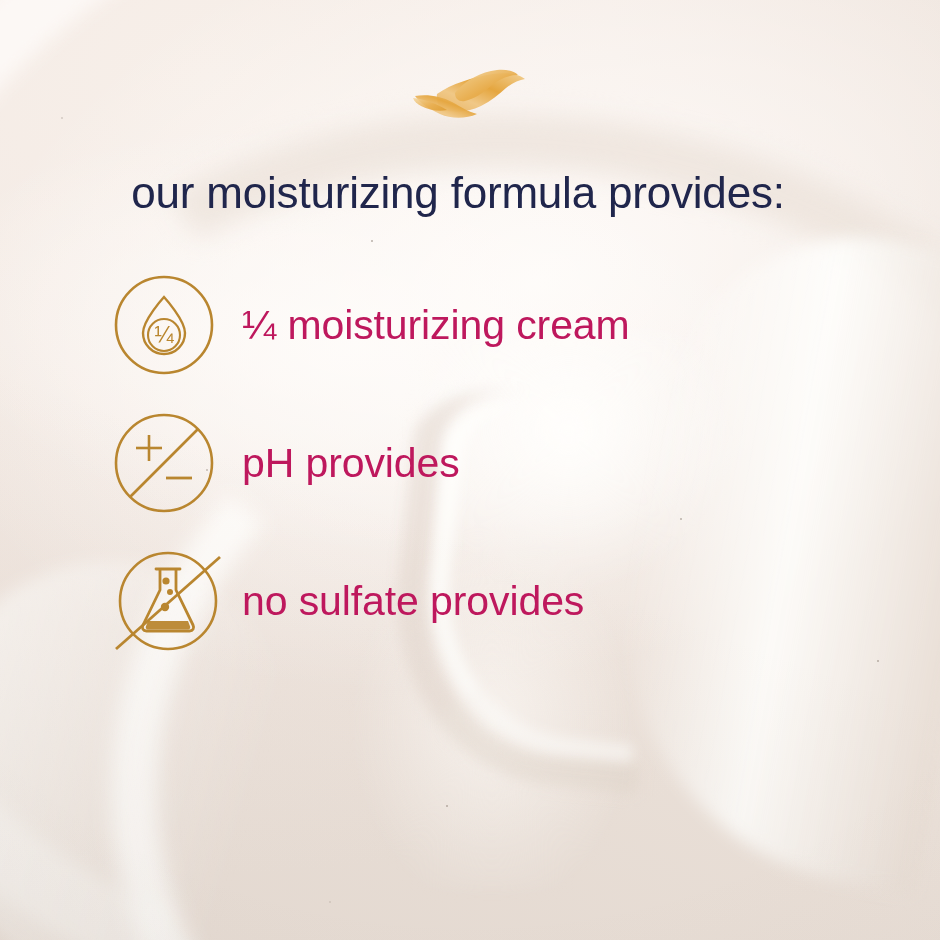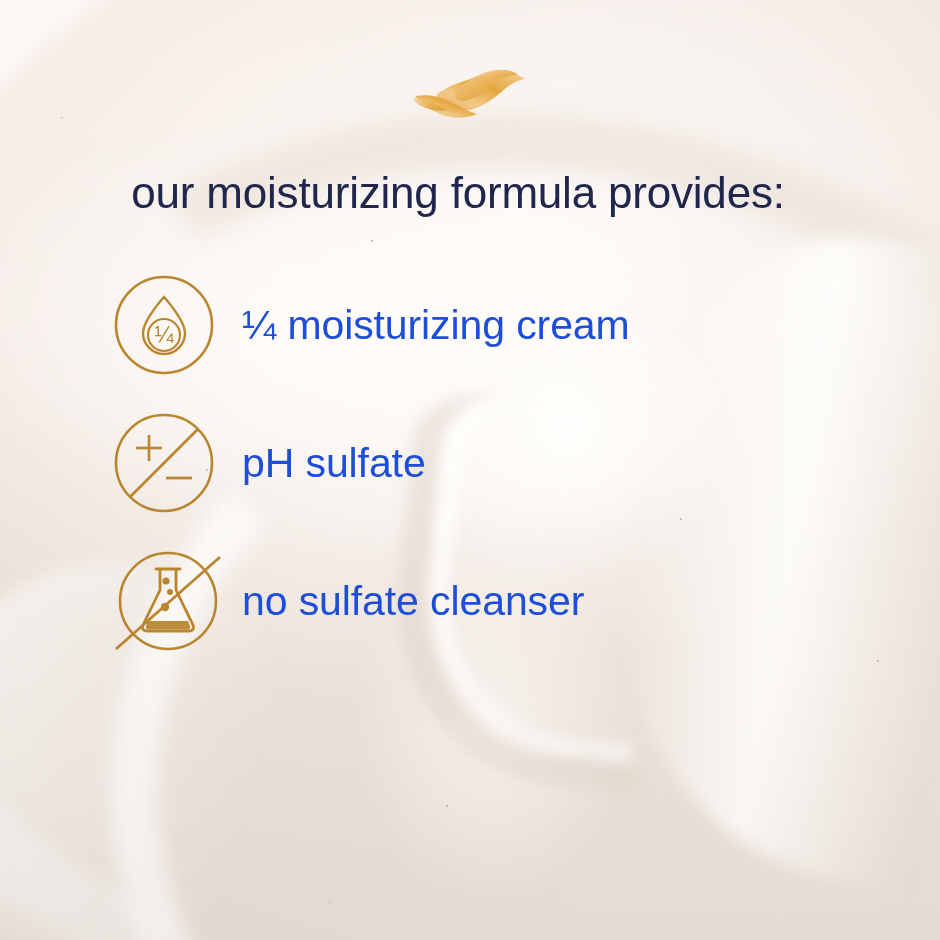--- a/index.html
+++ b/index.html
@@ -153,21 +153,21 @@
     height:138px;
   }
   .icon-cell{
     width:112px;flex:0 0 112px;
     display:flex;align-items:center;justify-content:flex-start;
   }
   .row-label{
     font-size:41px;
     font-weight:300;
     letter-spacing:-.1px;
-    color:#1d4ed8;
+    color:#be185d;
     white-space:nowrap;
     margin-left:18px;
     font-family:"Liberation Sans","DejaVu Sans",sans-serif;
   }
 </style>
 </head>
 <body>
 
 <div id="poster">
 
@@ -240,21 +240,21 @@
             <circle cx="52" cy="52" r="48" fill="none" stroke="#b9862f" stroke-width="2.6"></circle>
 
             <line x1="24" y1="37" x2="50" y2="37" stroke="#b9862f" stroke-width="2.6"></line>
             <line x1="37" y1="24" x2="37" y2="50" stroke="#b9862f" stroke-width="2.6"></line>
 
             <line x1="54" y1="67" x2="80" y2="67" stroke="#b9862f" stroke-width="2.8"></line>
 
             <line x1="18" y1="86" x2="86" y2="18" stroke="#b9862f" stroke-width="2.6"></line>
           </svg>
         </div>
-        <div class="row-label">pH sulfate</div>
+        <div class="row-label">pH provides</div>
       </div>
 
       <div class="row">
         <div class="icon-cell">
           <svg width="112" height="112" viewBox="0 0 112 112">
             <circle cx="56" cy="56" r="48" fill="none" stroke="#b9862f" stroke-width="2.6"></circle>
 
             <line x1="44" y1="24" x2="68" y2="24" stroke="#b9862f" stroke-width="2.8" stroke-linecap="round"></line>
 
             <path d="M48,25 L48,45 L31,80 C29.5,83 31,86 34.5,86 L77.5,86
@@ -263,18 +263,18 @@
             <path d="M36,76 L76,76 L77.5,80 C79,83 78,84.5 75.5,84.5 L36.5,84.5
                      C34,84.5 33,83 34.5,80 Z" fill="#b9862f" opacity=".95"></path>
 
             <circle cx="54" cy="36" r="3.6" fill="#b9862f"></circle>
             <circle cx="58" cy="47" r="3.0" fill="#b9862f"></circle>
             <circle cx="53" cy="62" r="4.2" fill="#b9862f"></circle>
 
             <line x1="4" y1="104" x2="108" y2="12" stroke="#b9862f" stroke-width="2.8"></line>
           </svg>
         </div>
-        <div class="row-label">no sulfate cleanser</div>
+        <div class="row-label">no sulfate provides</div>
       </div>
 
     </div>
   </div>
 </div>
 
 </body></html>

